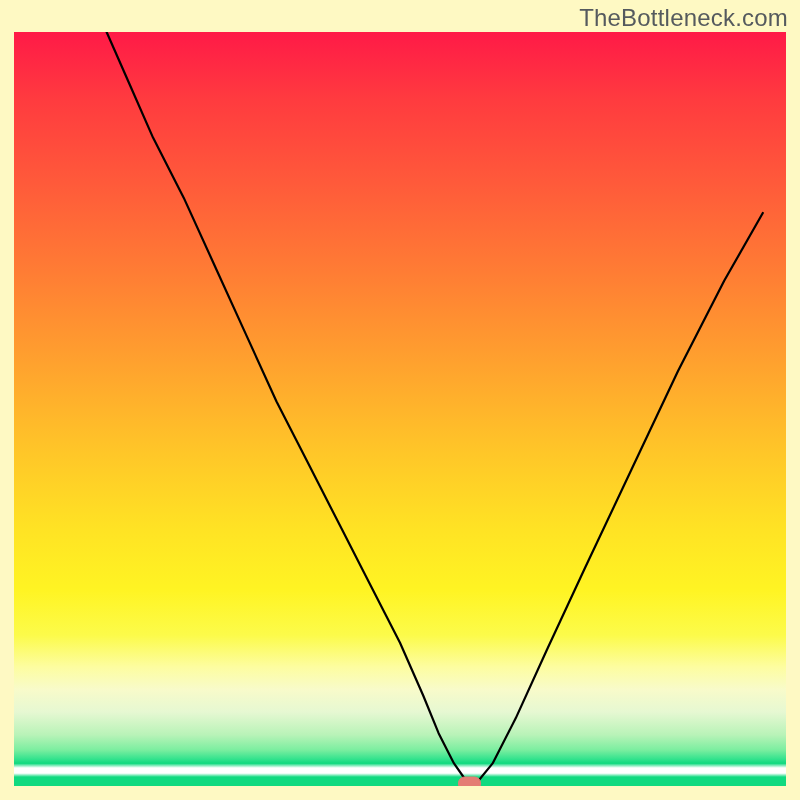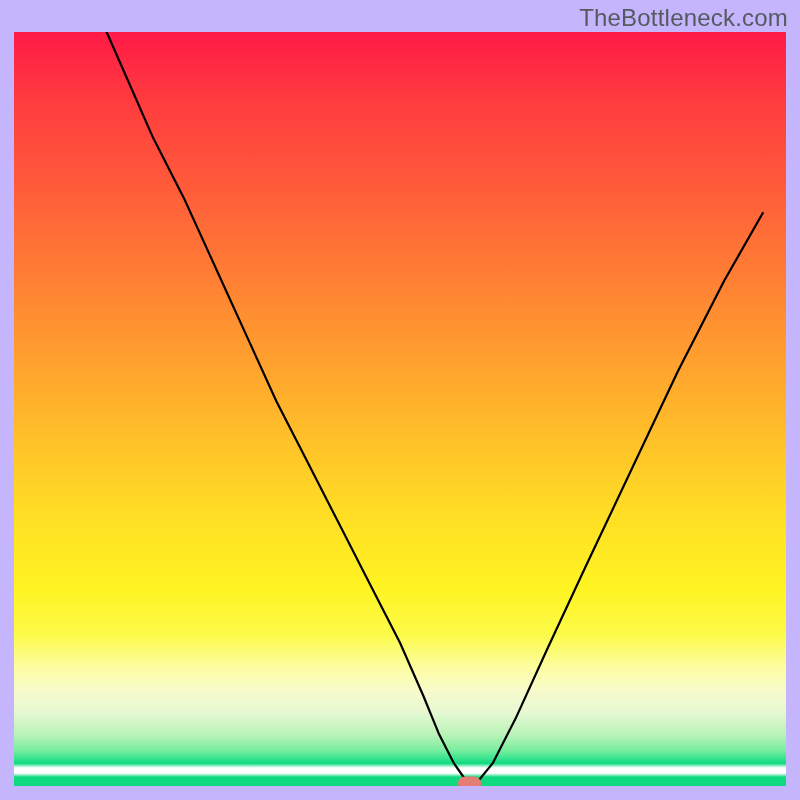--- a/index.html
+++ b/index.html
@@ -6,21 +6,21 @@
     margin: 0;
     padding: 0;
     width: 800px;
     height: 800px;
     background: #000;
     overflow: hidden;
   }
   .outer {
     width: 800px;
     height: 800px;
-    background: #c4b5fd;
+    background: #fef9c3;
     position: relative;
   }
   .watermark {
     position: absolute;
     top: 4px;
     right: 12px;
     font-family: Arial, Helvetica, sans-serif;
     font-size: 24px;
     font-weight: 500;
     color: #555a5e;

